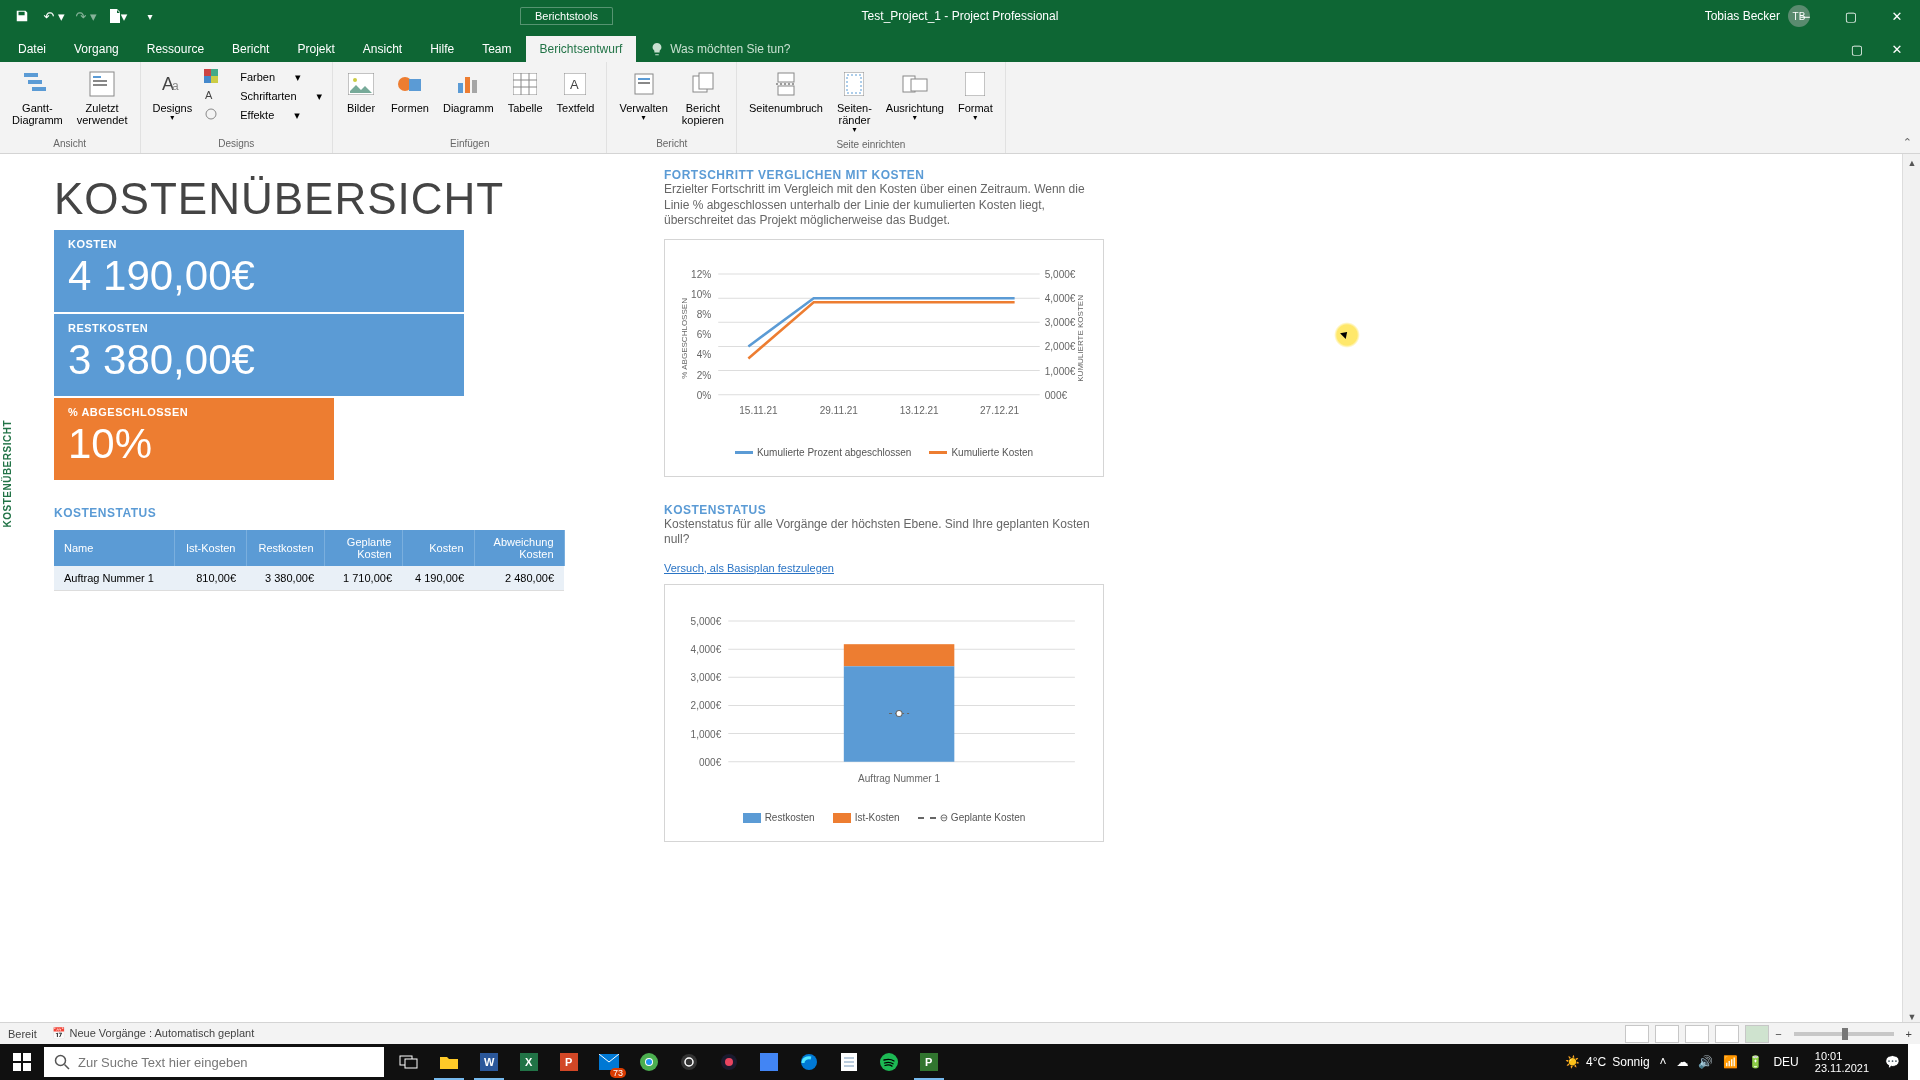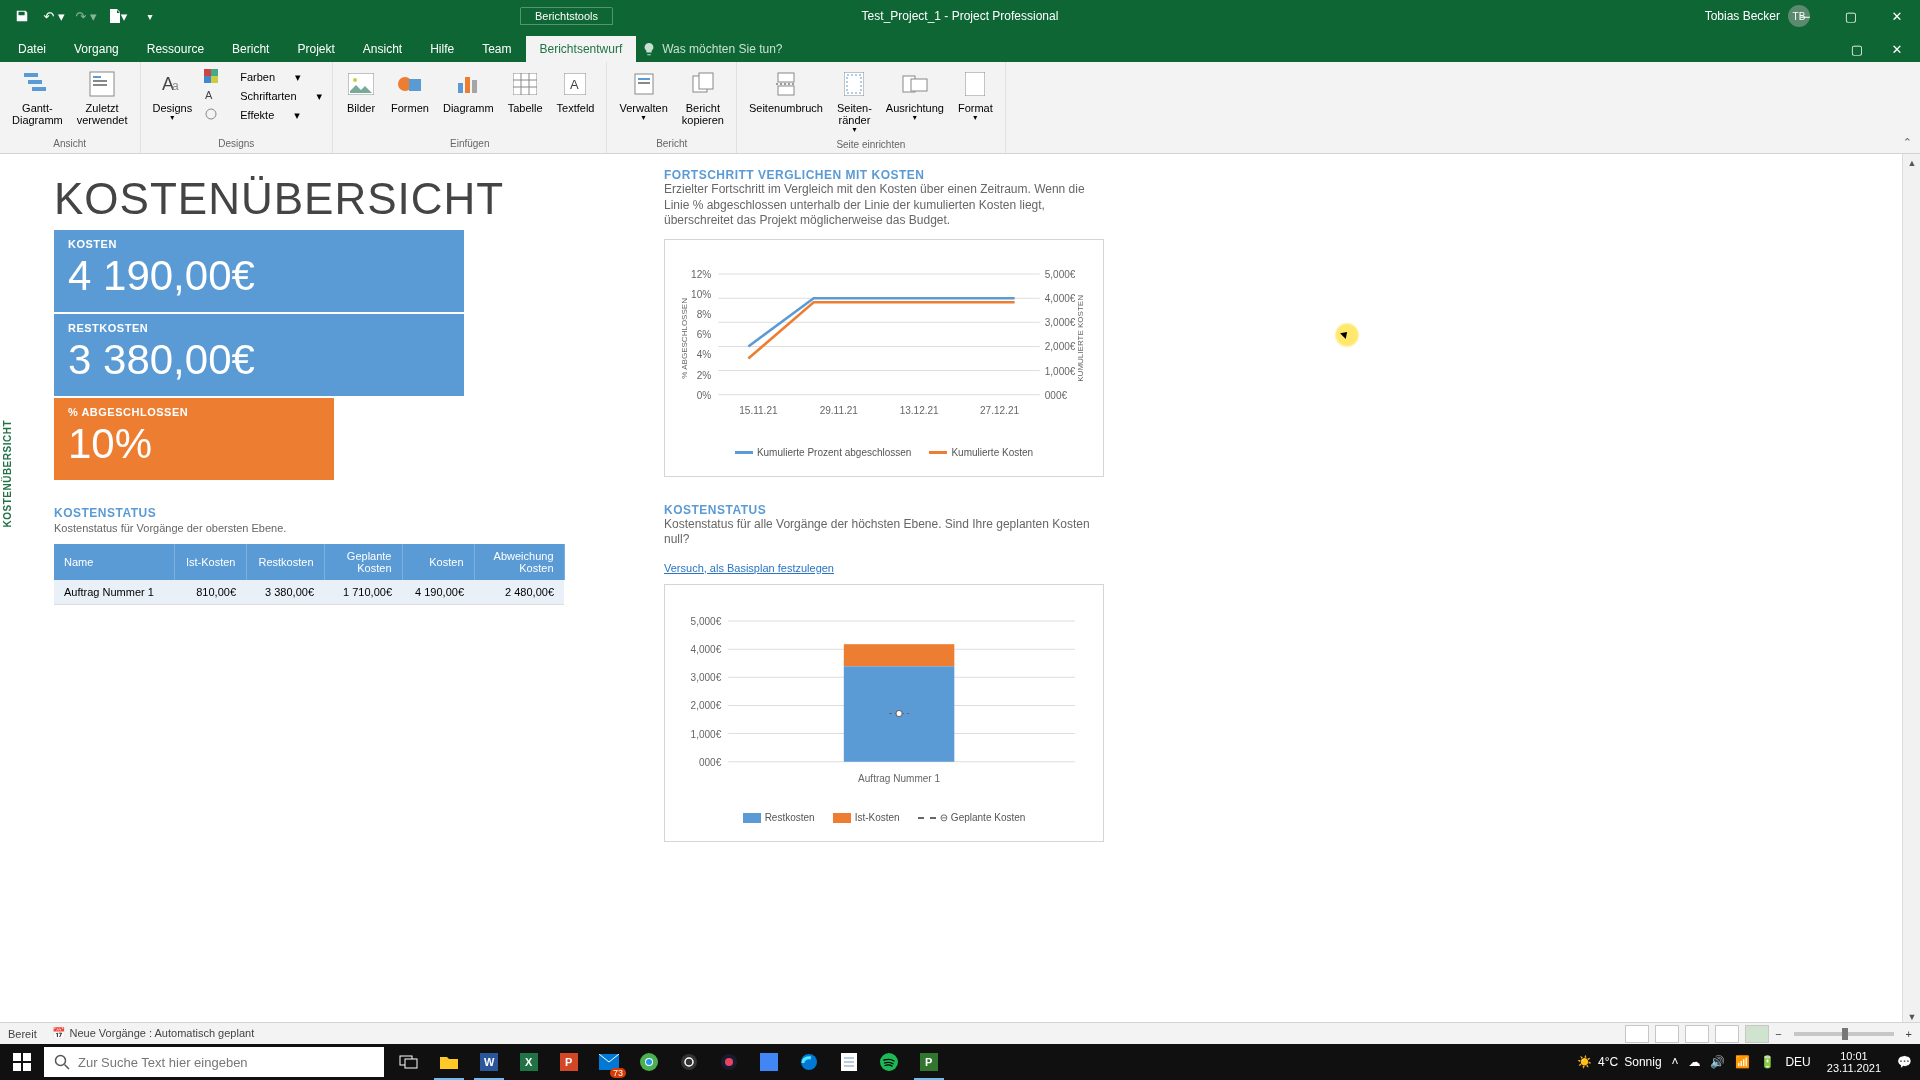--- a/index.html
+++ b/index.html
@@ -13,21 +13,21 @@
 .title-center{position:absolute;left:50%;transform:translateX(-50%);font-size:12px}
 .user-area{position:absolute;right:110px;display:flex;align-items:center;gap:8px;font-size:12px}
 .avatar{width:22px;height:22px;border-radius:50%;background:#5a8b6f;display:flex;align-items:center;justify-content:center;font-size:10px}
 .win-btns{position:absolute;right:0;display:flex}
 .win-btn{width:46px;height:32px;display:flex;align-items:center;justify-content:center;cursor:pointer;font-size:13px}
 
 
 .ribbon-tabs{height:30px;background:#0e6634;display:flex;align-items:flex-end;padding:0 4px;color:#fff}
 .rtab{padding:6px 14px;font-size:12px;cursor:pointer}
 .rtab.active{background:#f3f3f3;color:#217346}
-.tellme{display:flex;align-items:center;gap:6px;padding:6px 6px;font-size:12px;color:#c8e0d0}
+.tellme{display:flex;align-items:center;gap:6px;padding:6px 14px;font-size:12px;color:#c8e0d0}
 .tellme svg{width:14px;height:14px}
 
 
 .ribbon{height:92px;background:#f3f3f3;border-bottom:1px solid #d4d4d4;display:flex;position:relative}
 .rgroup{border-right:1px solid #e1e1e1;padding:4px 6px;display:flex;flex-direction:column;justify-content:space-between}
 .rgroup-items{display:flex;gap:2px}
 .rbtn-lg{display:flex;flex-direction:column;align-items:center;justify-content:flex-start;padding:2px 6px;cursor:pointer;font-size:11px;text-align:center;line-height:1.1;min-width:44px}
 .rbtn-lg .ico{width:32px;height:32px;margin-bottom:2px;display:flex;align-items:center;justify-content:center}
 .rbtn-sm{display:flex;align-items:center;gap:20px;padding:1px 4px;font-size:11px;cursor:pointer}
 .rbtn-sm .ico{width:16px;height:16px}
@@ -81,29 +81,29 @@
 
 .status{position:absolute;left:0;right:0;bottom:36px;height:22px;background:#f3f3f3;border-top:1px solid #d4d4d4;display:flex;align-items:center;font-size:11px;color:#444;padding:0 8px}
 .status-left{display:flex;gap:16px;align-items:center}
 .status-right{position:absolute;right:8px;display:flex;align-items:center;gap:6px}
 .view-btn{width:24px;height:18px;border:1px solid #c7c7c7;background:#fff;cursor:pointer}
 .view-btn.active{background:#cfe3cf}
 .zoom-track{width:100px;height:4px;background:#c7c7c7;position:relative;margin:0 6px}
 .zoom-thumb{position:absolute;left:48px;top:-4px;width:6px;height:12px;background:#777}
 
 
-.taskbar{position:absolute;left:0;right:0;bottom:0;height:36px;background:#101010;display:flex;align-items:center;color:#fff;font-size:12px}
+.taskbar{position:absolute;left:0;right:12px;bottom:0;height:36px;background:#101010;display:flex;align-items:center;color:#fff;font-size:12px}
 .start{width:44px;height:36px;display:flex;align-items:center;justify-content:center;cursor:pointer}
 .searchbox{width:340px;height:30px;background:#fff;color:#777;display:flex;align-items:center;padding:0 10px;gap:8px;font-size:13px}
 .task-icons{display:flex;align-items:center;gap:2px;margin-left:6px}
 .ticon{width:38px;height:36px;display:flex;align-items:center;justify-content:center;cursor:pointer;position:relative}
 .ticon.active::after{content:"";position:absolute;bottom:0;left:4px;right:4px;height:2px;background:#76b9ed}
 .tray{position:absolute;right:0;display:flex;align-items:center;gap:10px;padding:0 8px}
 .weather{display:flex;align-items:center;gap:6px;font-size:12px}
-.clock{text-align:center;font-size:11px;line-height:1.1;padding:0 6px}
+.clock{text-align:left;font-size:11px;line-height:1.1;padding:0 6px}
 </style>
 </head>
 <body>
 
 <div class="titlebar">
   <div class="qat">
     <div class="qat-btn">
         <svg width="14" height="14" viewBox="0 0 16 16">
           <path fill="#fff" d="M2 2h10l2 2v10H2zM4 3v4h7V3zM4 9h8v4H4z"></path>
         </svg>
@@ -361,21 +361,20 @@
         <div class="kpi-val">3 380,00€</div>
       </div>
       <div class="kpi-box orange">
         <div class="kpi-label">% ABGESCHLOSSEN</div>
         <div class="kpi-val">10%</div>
       </div>
     </div>
 
     <div class="section">
       <div class="sec-title">KOSTENSTATUS</div>
-      <div class="sec-sub">Kostenstatus für Vorgänge der obersten Ebene.</div>
       <table class="tbl">
         <thead>
             <tr>
           <th style="width:120px">Name</th>
           <th class="r" style="width:72px">Ist-Kosten</th>
           <th class="r" style="width:78px">Restkosten</th>
           <th class="r" style="width:78px">Geplante Kosten</th>
           <th class="r" style="width:72px">Kosten</th>
           <th class="r" style="width:90px">Abweichung Kosten</th>
         </tr>

